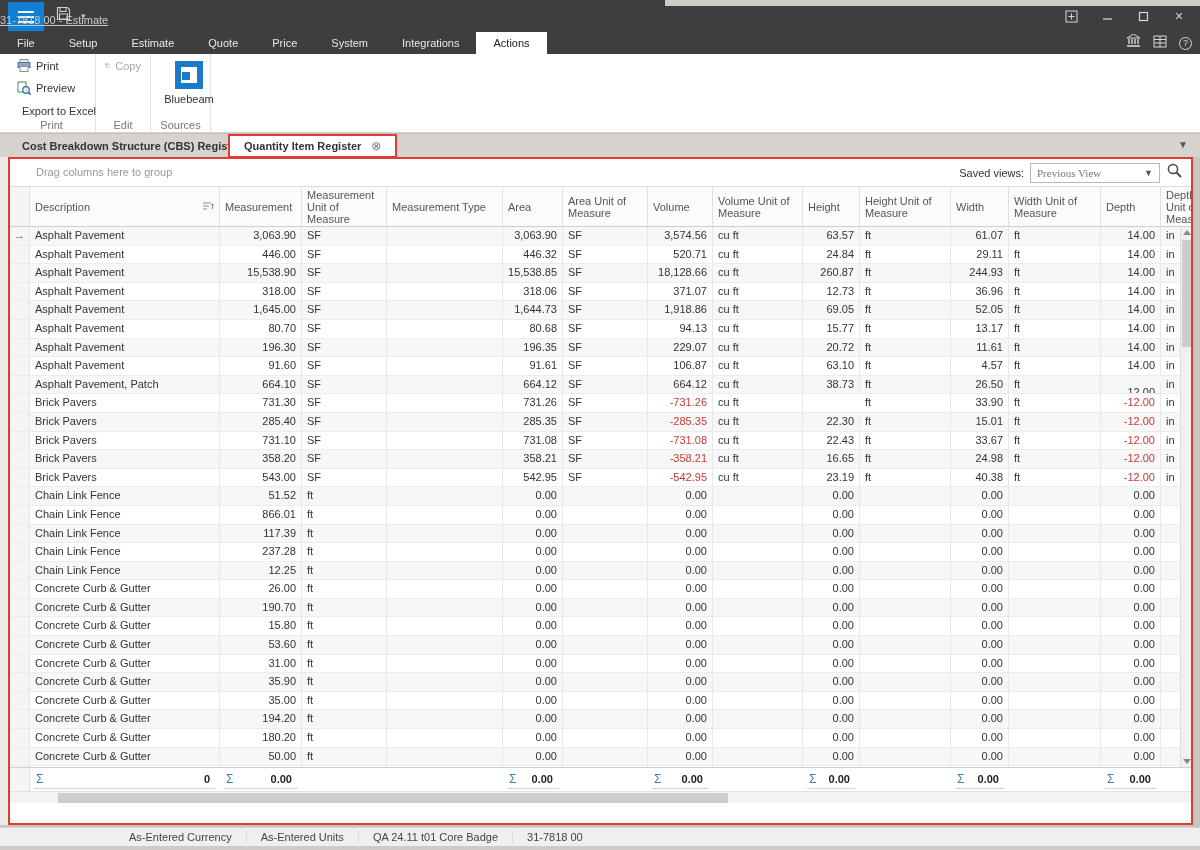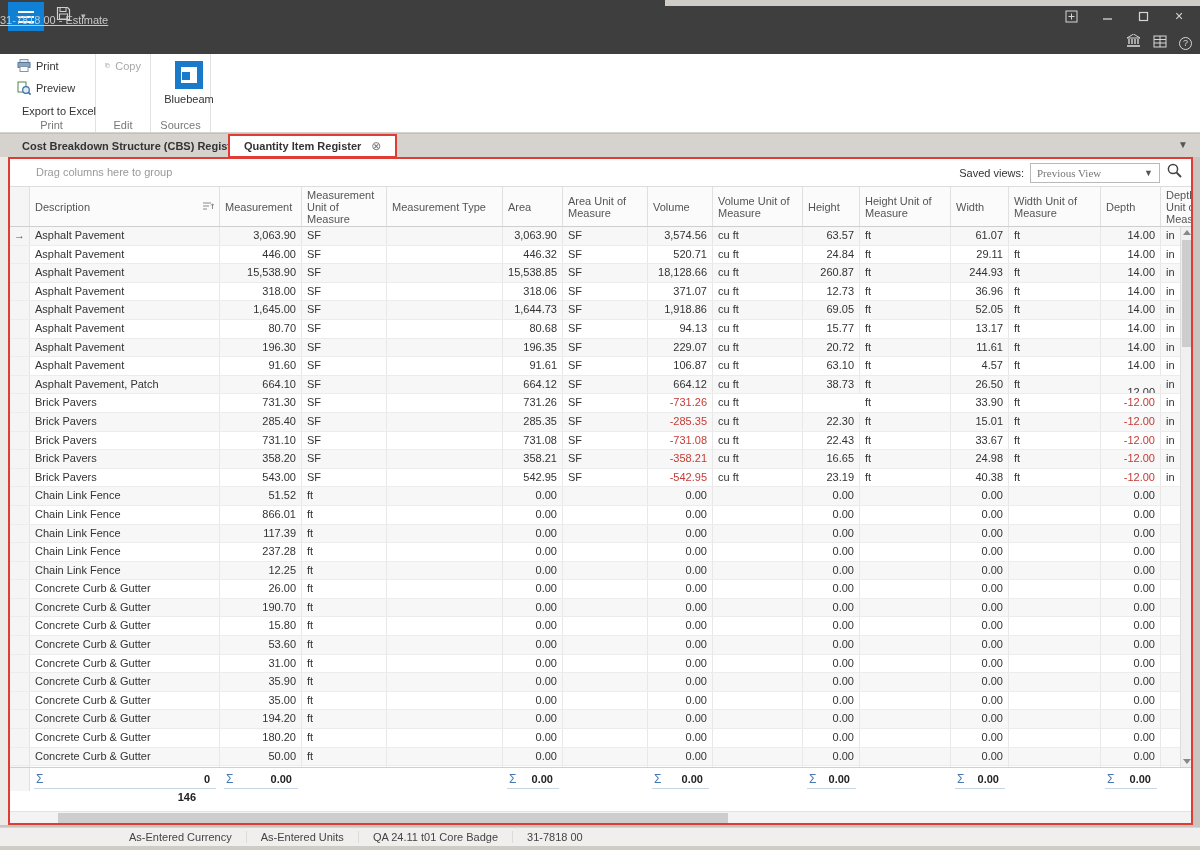--- a/index.html
+++ b/index.html
@@ -141,20 +141,30 @@
       <svg width="11" height="11" viewBox="0 0 11 11">
           <rect x="1.5" y="1.5" width="8" height="8" fill="none" stroke="#d6d6d6" stroke-width="1.2"></rect>
         </svg>
     </span>
     <span class="winbtn" style="font-size:14px;">×</span>
   </div>
 </div>
 <div class="top-sliver"></div>
 
 <div class="menubar">
+  <div class="mtabs">
+      <div class="mtab">File</div>
+      <div class="mtab">Setup</div>
+      <div class="mtab">Estimate</div>
+      <div class="mtab">Quote</div>
+      <div class="mtab">Price</div>
+      <div class="mtab">System</div>
+      <div class="mtab">Integrations</div>
+      <div class="mtab active">Actions</div>
+    </div>
   <div class="menu-right">
     <span>
       <svg width="15" height="14" viewBox="0 0 15 14">
           <path d="M7.5 0 L14 4 H1 Z" fill="none" stroke="#d6d6d6"></path>
           <line x1="3" y1="5" x2="3" y2="10" stroke="#d6d6d6" stroke-width="1.4"></line>
           <line x1="6" y1="5" x2="6" y2="10" stroke="#d6d6d6" stroke-width="1.4"></line>
           <line x1="9" y1="5" x2="9" y2="10" stroke="#d6d6d6" stroke-width="1.4"></line>
           <line x1="12" y1="5" x2="12" y2="10" stroke="#d6d6d6" stroke-width="1.4"></line>
           <line x1="1" y1="12" x2="14" y2="12" stroke="#d6d6d6" stroke-width="1.6"></line>
         </svg>
@@ -868,23 +878,20 @@
       <div class="scell" style="width: 92px;"></div>
       <div class="scell" style="width: 60px;">
         <div class="scell-inner">
           <span class="sig">Σ</span>
           <span class="sval">0.00</span>
         </div>
       </div>
       <div class="scell" style="width: 40px;"></div>
     </div>
 
-  <div class="gcount">
-    <span>146</span>
-  </div>
 
   <div class="hscroll">
     <div class="hthumb"></div>
   </div>
 </div>
 
 <div class="statusbar">
   <div style="display:flex;">
       <span class="sitem">As-Entered Currency</span>
       <span class="sitem">As-Entered Units</span>

